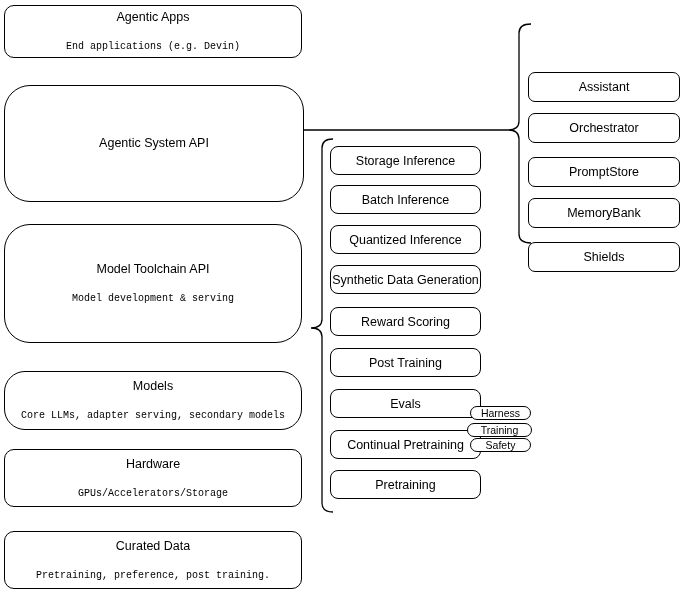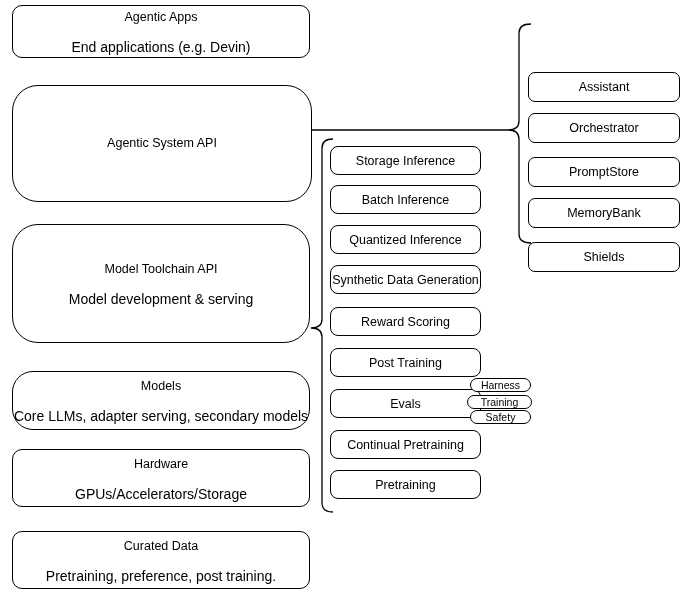--- a/index.html
+++ b/index.html
@@ -38,26 +38,27 @@
     align-items: center;
     justify-content: center;
     text-align: center;
   }
   .node .title {
     font-size: 12.5px;
     line-height: 15px;
     white-space: nowrap;
   }
   .node .subtitle {
-    font-size: 14px;
+    font-size: 10px;
     line-height: 12px;
     margin-top: 16px;
     white-space: nowrap;
+    font-family: Liberation Mono, monospace;
   }
-  .lnode { left: 12px; width: 298px; border-radius: 10px; }
+  .lnode { left: 4px; width: 298px; border-radius: 10px; }
   #la1 { top: 5px;   height: 53px;  }
   #la2 { top: 85px;  height: 117px; width: 300px; border-radius: 26px; }
   #la3 { top: 224px; height: 119px; border-radius: 26px; }
   #la4 { top: 371px; height: 59px; border-radius: 21px;  }
   #la5 { top: 449px; height: 58px;  }
   #la6 { top: 531px; height: 58px;  }
 
   .mnode {
     left: 330px;
     width: 151px;
@@ -75,20 +76,21 @@
     box-sizing: border-box;
     background: #ffffff;
     border: 1.2px solid #000000;
     border-radius: 8px;
     display: flex;
     align-items: center;
     justify-content: center;
     font-size: 10.5px;
     white-space: nowrap;
     z-index: 3;
+    margin-top: 28px;
   }
   #t1 { left: 470px; top: 378px; width: 61px; height: 14px; }
   #t2 { left: 467px; top: 395px; width: 65px; height: 14px; }
   #t3 { left: 470px; top: 410px; width: 61px; height: 14px; }
 
   .rnode {
     left: 528px;
     width: 152px;
     height: 30px;
     border-radius: 7px;

